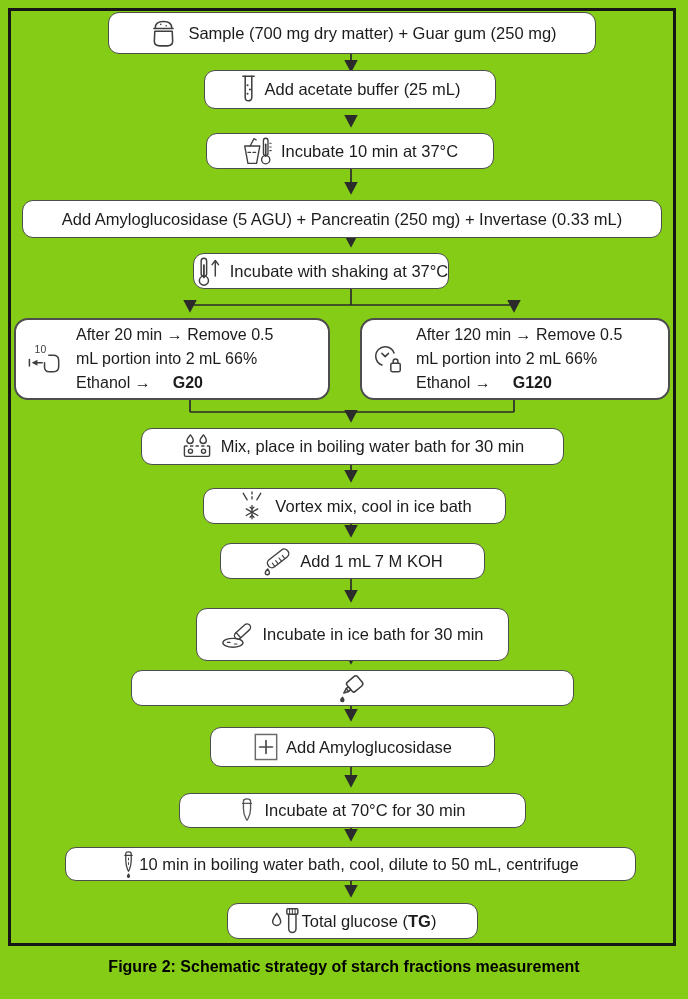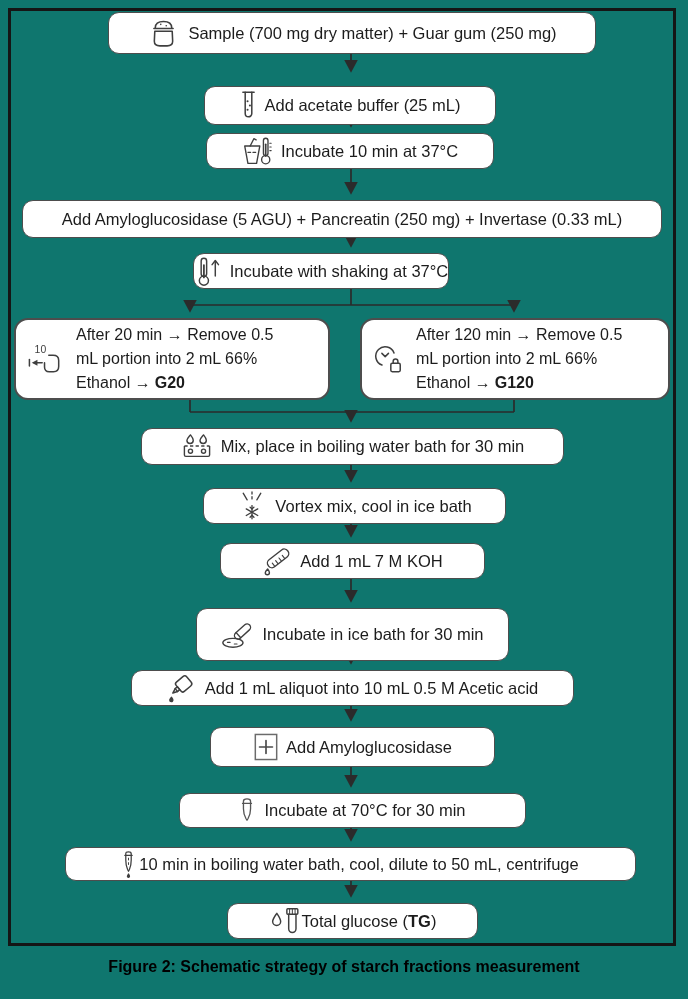--- a/index.html
+++ b/index.html
@@ -1,28 +1,28 @@
 <!DOCTYPE html>
 <html><head>
 <meta charset="utf-8">
 <style>
   html,body{margin:0;padding:0;background:#ffffff;}
-  .canvas{position:relative;width:688px;height:999px;background:#0f766e;
+  .canvas{position:relative;width:688px;height:999px;background:#84cc16;
           font-family:"Liberation Sans",sans-serif;color:#1c1c1c;overflow:hidden;}
   .frame{position:absolute;left:8px;top:8px;width:662px;height:932px;
          border:3px solid #151515;background:transparent;}
   .wires{position:absolute;left:0;top:0;z-index:1;}
   .node{position:absolute;z-index:2;display:flex;align-items:center;justify-content:center;
         gap:8px;background:#ffffff;border:1.8px solid #4d4d4d;border-radius:11px;
         font-size:16.5px;box-sizing:border-box;padding:0 8px;white-space:nowrap;}
   .node .icon{display:flex;align-items:flex-end;justify-content:center;flex:0 0 auto;}
   .branch{border-width:2.2px;border-radius:14px;justify-content:flex-start;gap:12px;
           padding:0 10px;font-size:16px;line-height:1.5;white-space:normal;}
   .branch .lines{white-space:pre-line;}
-  .branch b{margin-left:4px;}
+  .branch b{margin-left:22px;}
   .caption{position:absolute;left:0;top:958px;width:688px;text-align:center;
            font-weight:bold;font-size:16px;color:#000;z-index:2;}
   svg{display:block;}
 </style>
 </head>
 <body>
 
 <div class="canvas">
 
   <div class="frame"></div>
@@ -65,21 +65,21 @@
           <path d="M7.5 10.5 H28.5"></path>
           <path d="M8.5 13.5 L8 24.5 Q8 29.5 14 29.5 H22 Q28 29.5 28 24.5 L27.5 13.5 Z"></path>
         </g>
         <circle cx="15" cy="6" r="0.9" fill="#3f3f3f"></circle>
         <circle cx="21" cy="7.5" r="0.9" fill="#3f3f3f"></circle>
       </svg>
     </span>
     <span class="lbl">Sample (700 mg dry matter) + Guar gum (250 mg)</span>
   </div>
 
-  <div class="node" style="left:204px;top:86px;width:292px;height:39px">
+  <div class="node" style="left:204px;top:70px;width:292px;height:39px">
     <span class="icon">
       <svg width="17" height="32" viewBox="0 0 18 34">
         <g fill="none" stroke="#3f3f3f" stroke-width="1.6" stroke-linecap="round">
           <path d="M3 2.5 H15"></path>
           <path d="M5.5 2.5 V25 A3.5 3.5 0 0 0 12.5 25 V2.5"></path>
         </g>
         <circle cx="8" cy="12" r="1.1" fill="#3f3f3f"></circle>
         <circle cx="10.5" cy="16.5" r="1.1" fill="#3f3f3f"></circle>
         <circle cx="8" cy="21" r="1.1" fill="#3f3f3f"></circle>
       </svg>
@@ -227,21 +227,20 @@
         <g fill="none" stroke="#3f3f3f" stroke-width="1.6" stroke-linecap="round" stroke-linejoin="round">
           <g transform="rotate(-130 15 14)">
             <path d="M13 7.5 L15 2.5 L17 7.5"></path>
             <path d="M13 7.5 H17 V10.5 H13 Z"></path>
             <path d="M11 10.5 H19 Q21.5 10.5 21.5 13 V22 Q21.5 25 18.5 25 H11.5 Q8.5 25 8.5 22 V13 Q8.5 10.5 11 10.5 Z"></path>
           </g>
           <path d="M4.8 26 C5.7 27.3 6.2 28.1 6.2 28.9 A1.6 1.6 0 1 1 3 28.9 C3 28.1 3.8 27.3 4.8 26 Z" fill="#3f3f3f"></path>
         </g>
       </svg>
     </span>
-    <span class="lbl">Add 1 mL aliquot into 10 mL 0.5 M Acetic acid</span>
   </div>
 
   <div class="node" style="left:210px;top:727px;width:285px;height:40px;gap:7px">
     <span class="icon">
       <svg width="26" height="30" viewBox="0 0 28 32">
         <rect x="2.5" y="2.5" width="23" height="27" fill="none" stroke="#6b6b6b" stroke-width="1.6"></rect>
         <path d="M14 9 V23 M7 16 H21" fill="none" stroke="#4a4a4a" stroke-width="1.8" stroke-linecap="round"></path>
       </svg>
     </span>
     <span class="lbl">Add Amyloglucosidase</span>

